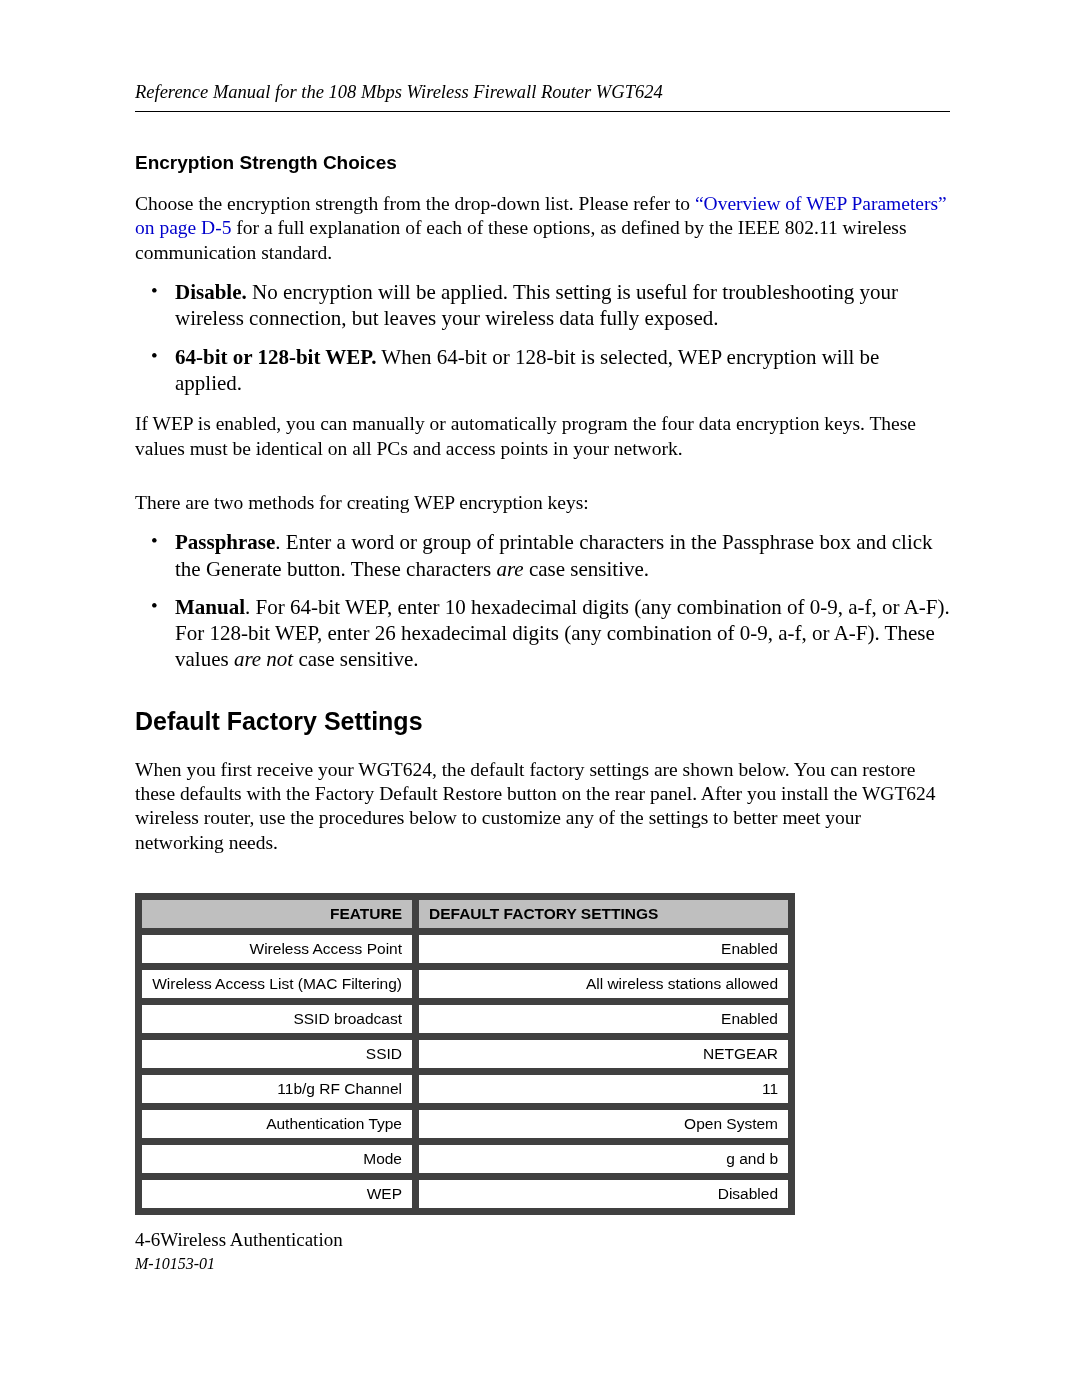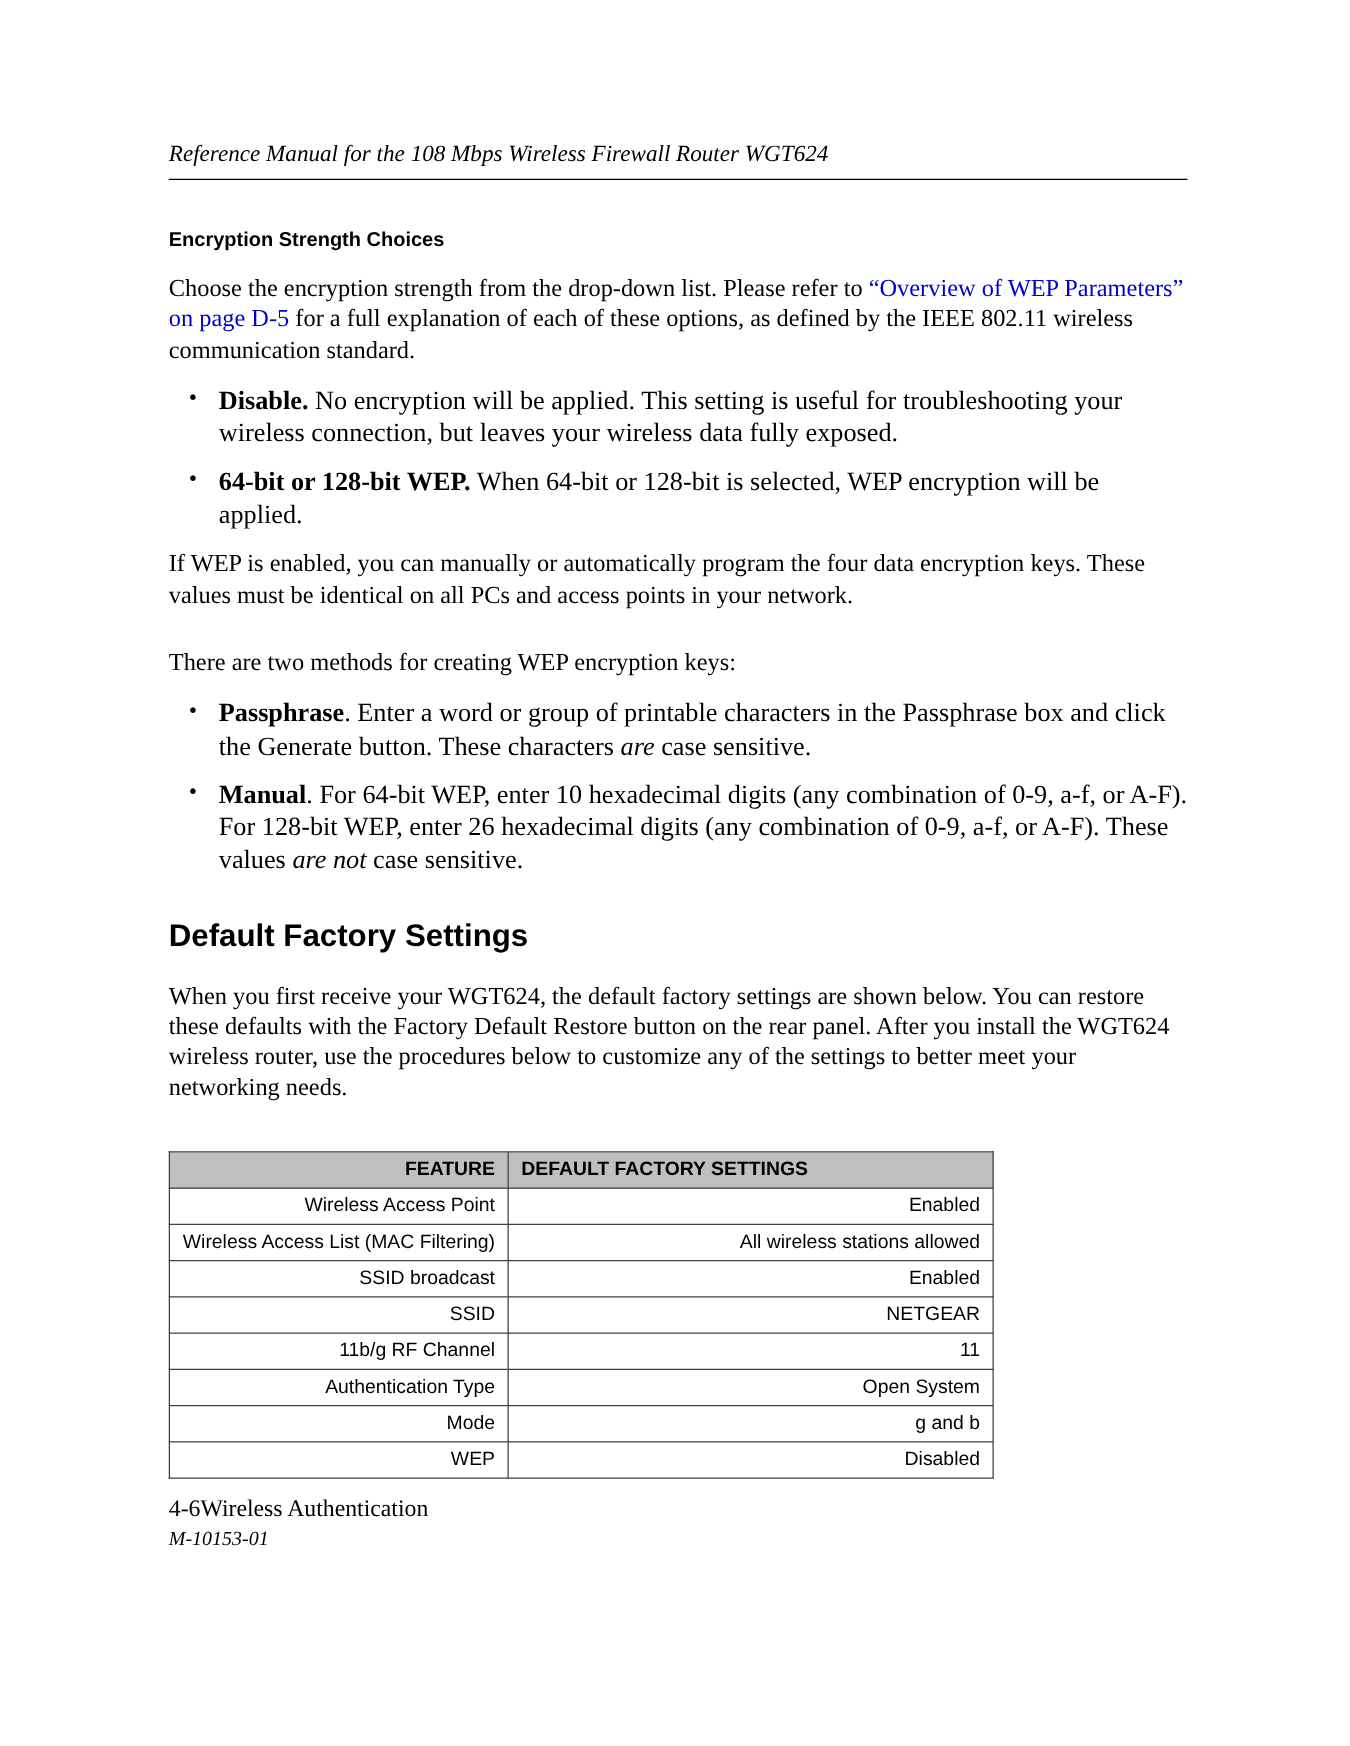--- a/index.html
+++ b/index.html
@@ -4,36 +4,36 @@
 <style>
   body {
     margin: 0;
     background: #fff;
     width: 1080px;
     height: 1397px;
     font-family: "Times New Roman", Times, serif;
     color: #000;
   }
   .page {
-    padding: 114px 130px 0 135px;
+    padding: 82px 130px 0 135px;
   }
   .running-head {
     font-style: italic;
     font-size: 18.5px;
     margin-bottom: 8px;
   }
   .rule {
     border: none;
     border-top: 1.5px solid #000;
     margin: 0 0 40px 0;
   }
   .sub-head {
     font-family: Arial, Helvetica, sans-serif;
     font-weight: bold;
-    font-size: 16px;
+    font-size: 19px;
     margin-bottom: 18px;
   }
   .body-text {
     font-size: 19.5px;
     line-height: 1.25;
     margin-bottom: 14px;
   }
   .link {
     color: #0000cc;
   }
@@ -66,21 +66,21 @@
   .bold { font-weight: bold; }
 
   table.settings {
     border-collapse: collapse;
     width: 660px;
     margin-top: 38px;
     font-family: Arial, Helvetica, sans-serif;
     font-size: 15.5px;
   }
   table.settings th, table.settings td {
-    border: 1px solid #404040;
+    border: 7px solid #404040;
     padding: 5px 10px 5px 10px;
   }
   table.settings th {
     background: #bfbfbf;
     font-weight: bold;
   }
   table.settings th.fcol {
     text-align: right;
     width: 250px;
   }

